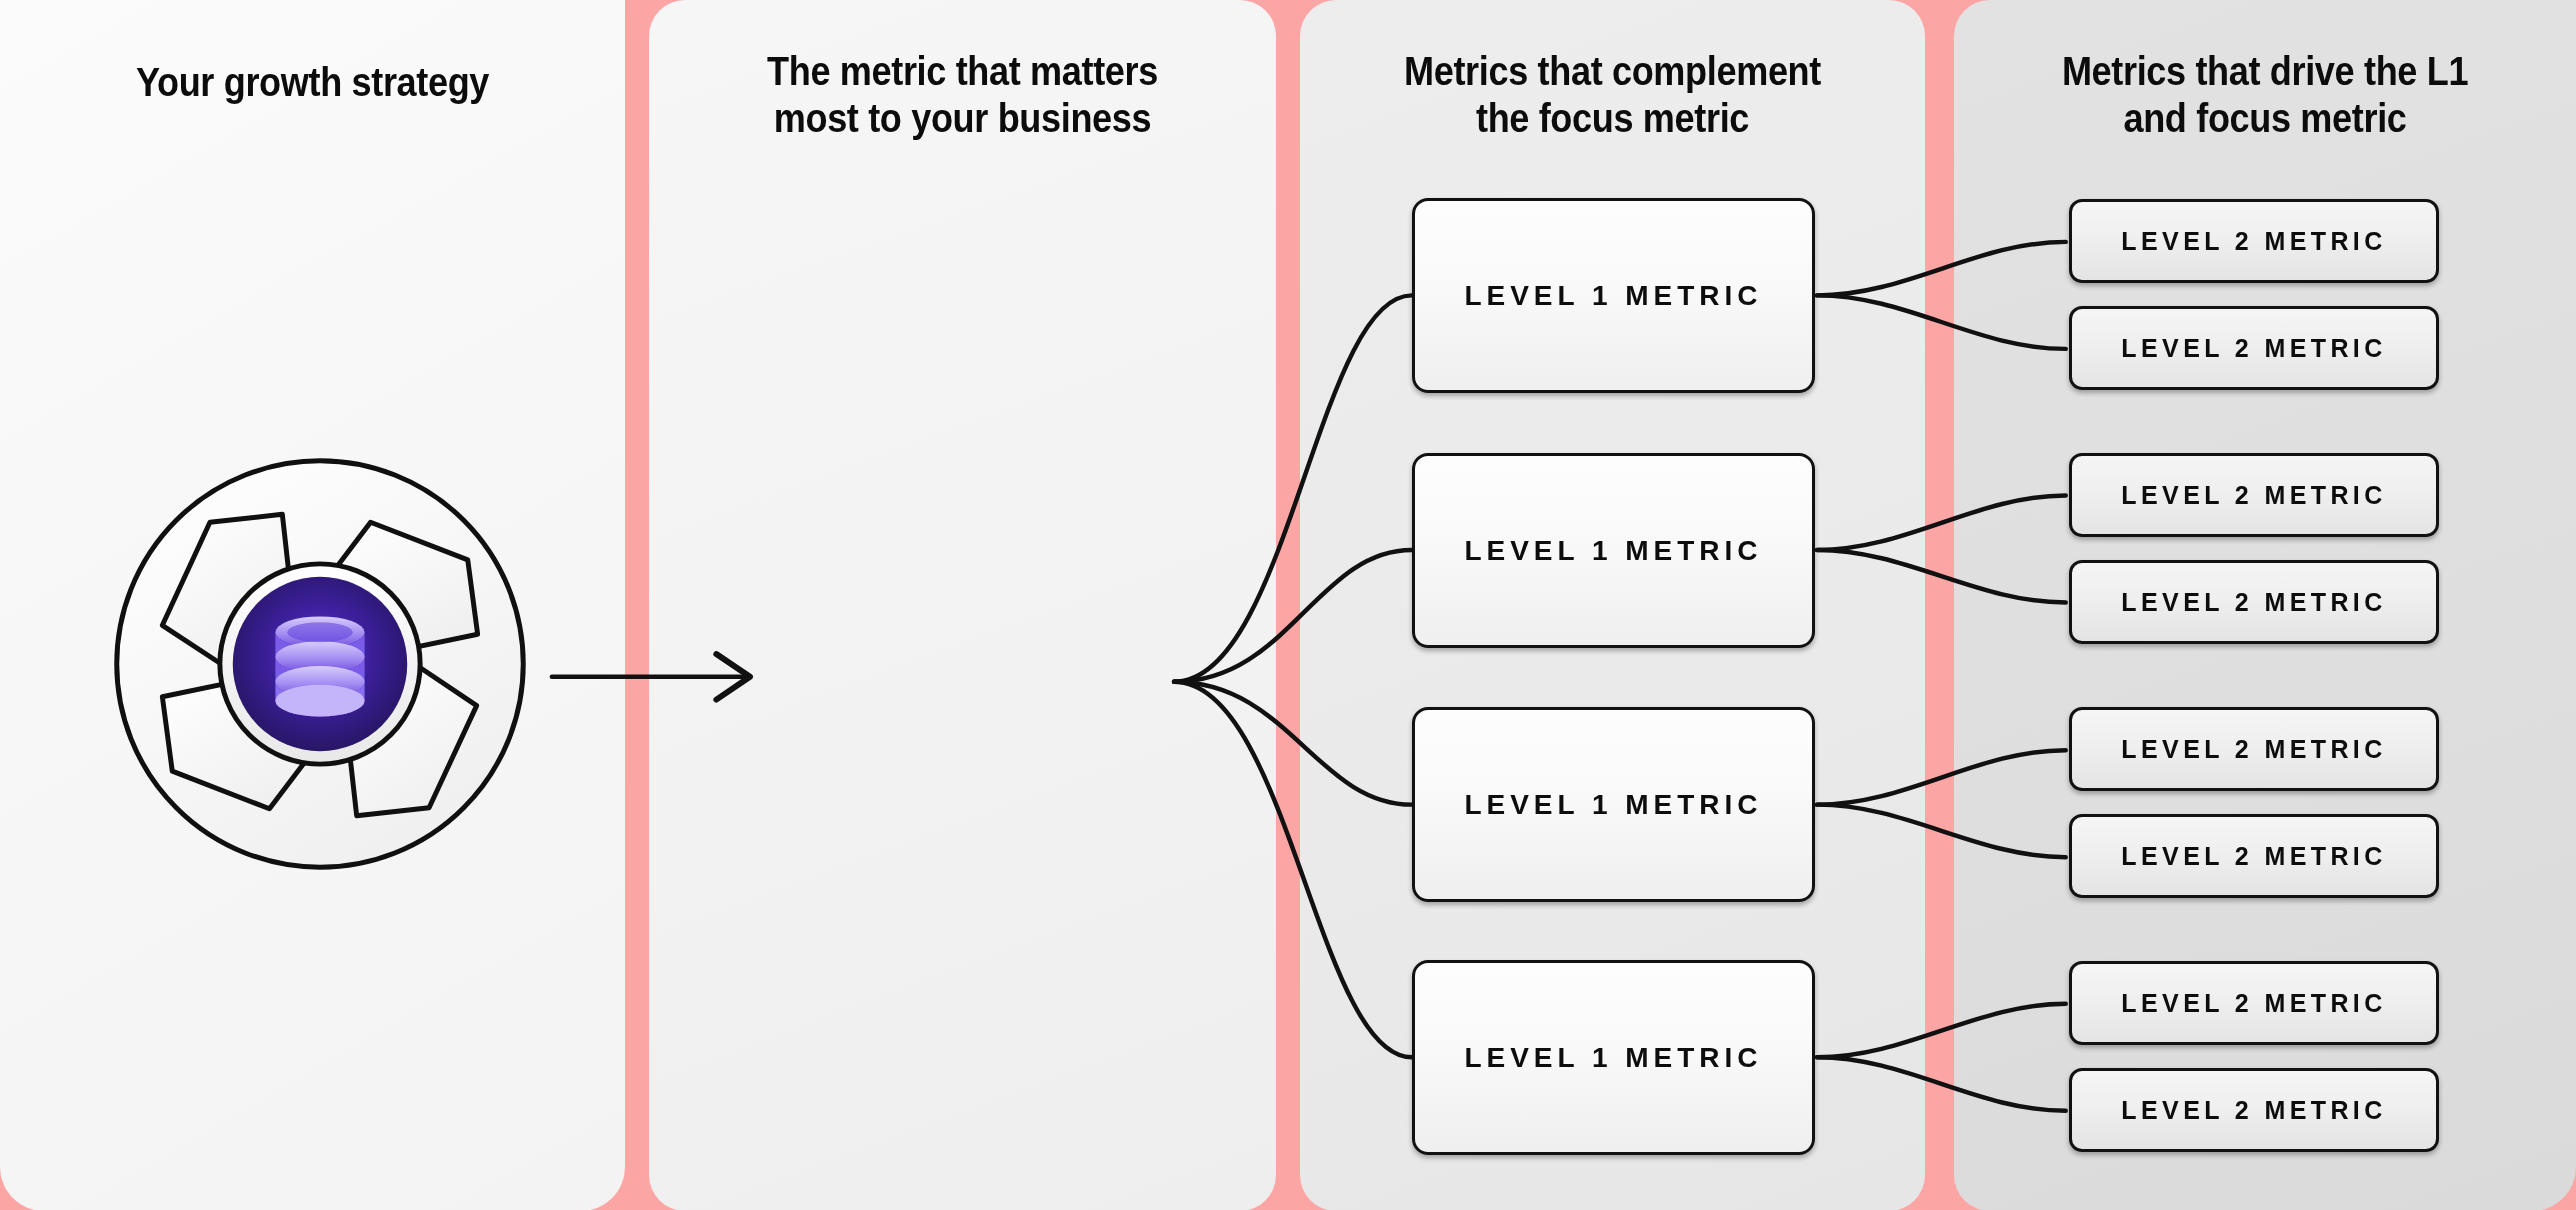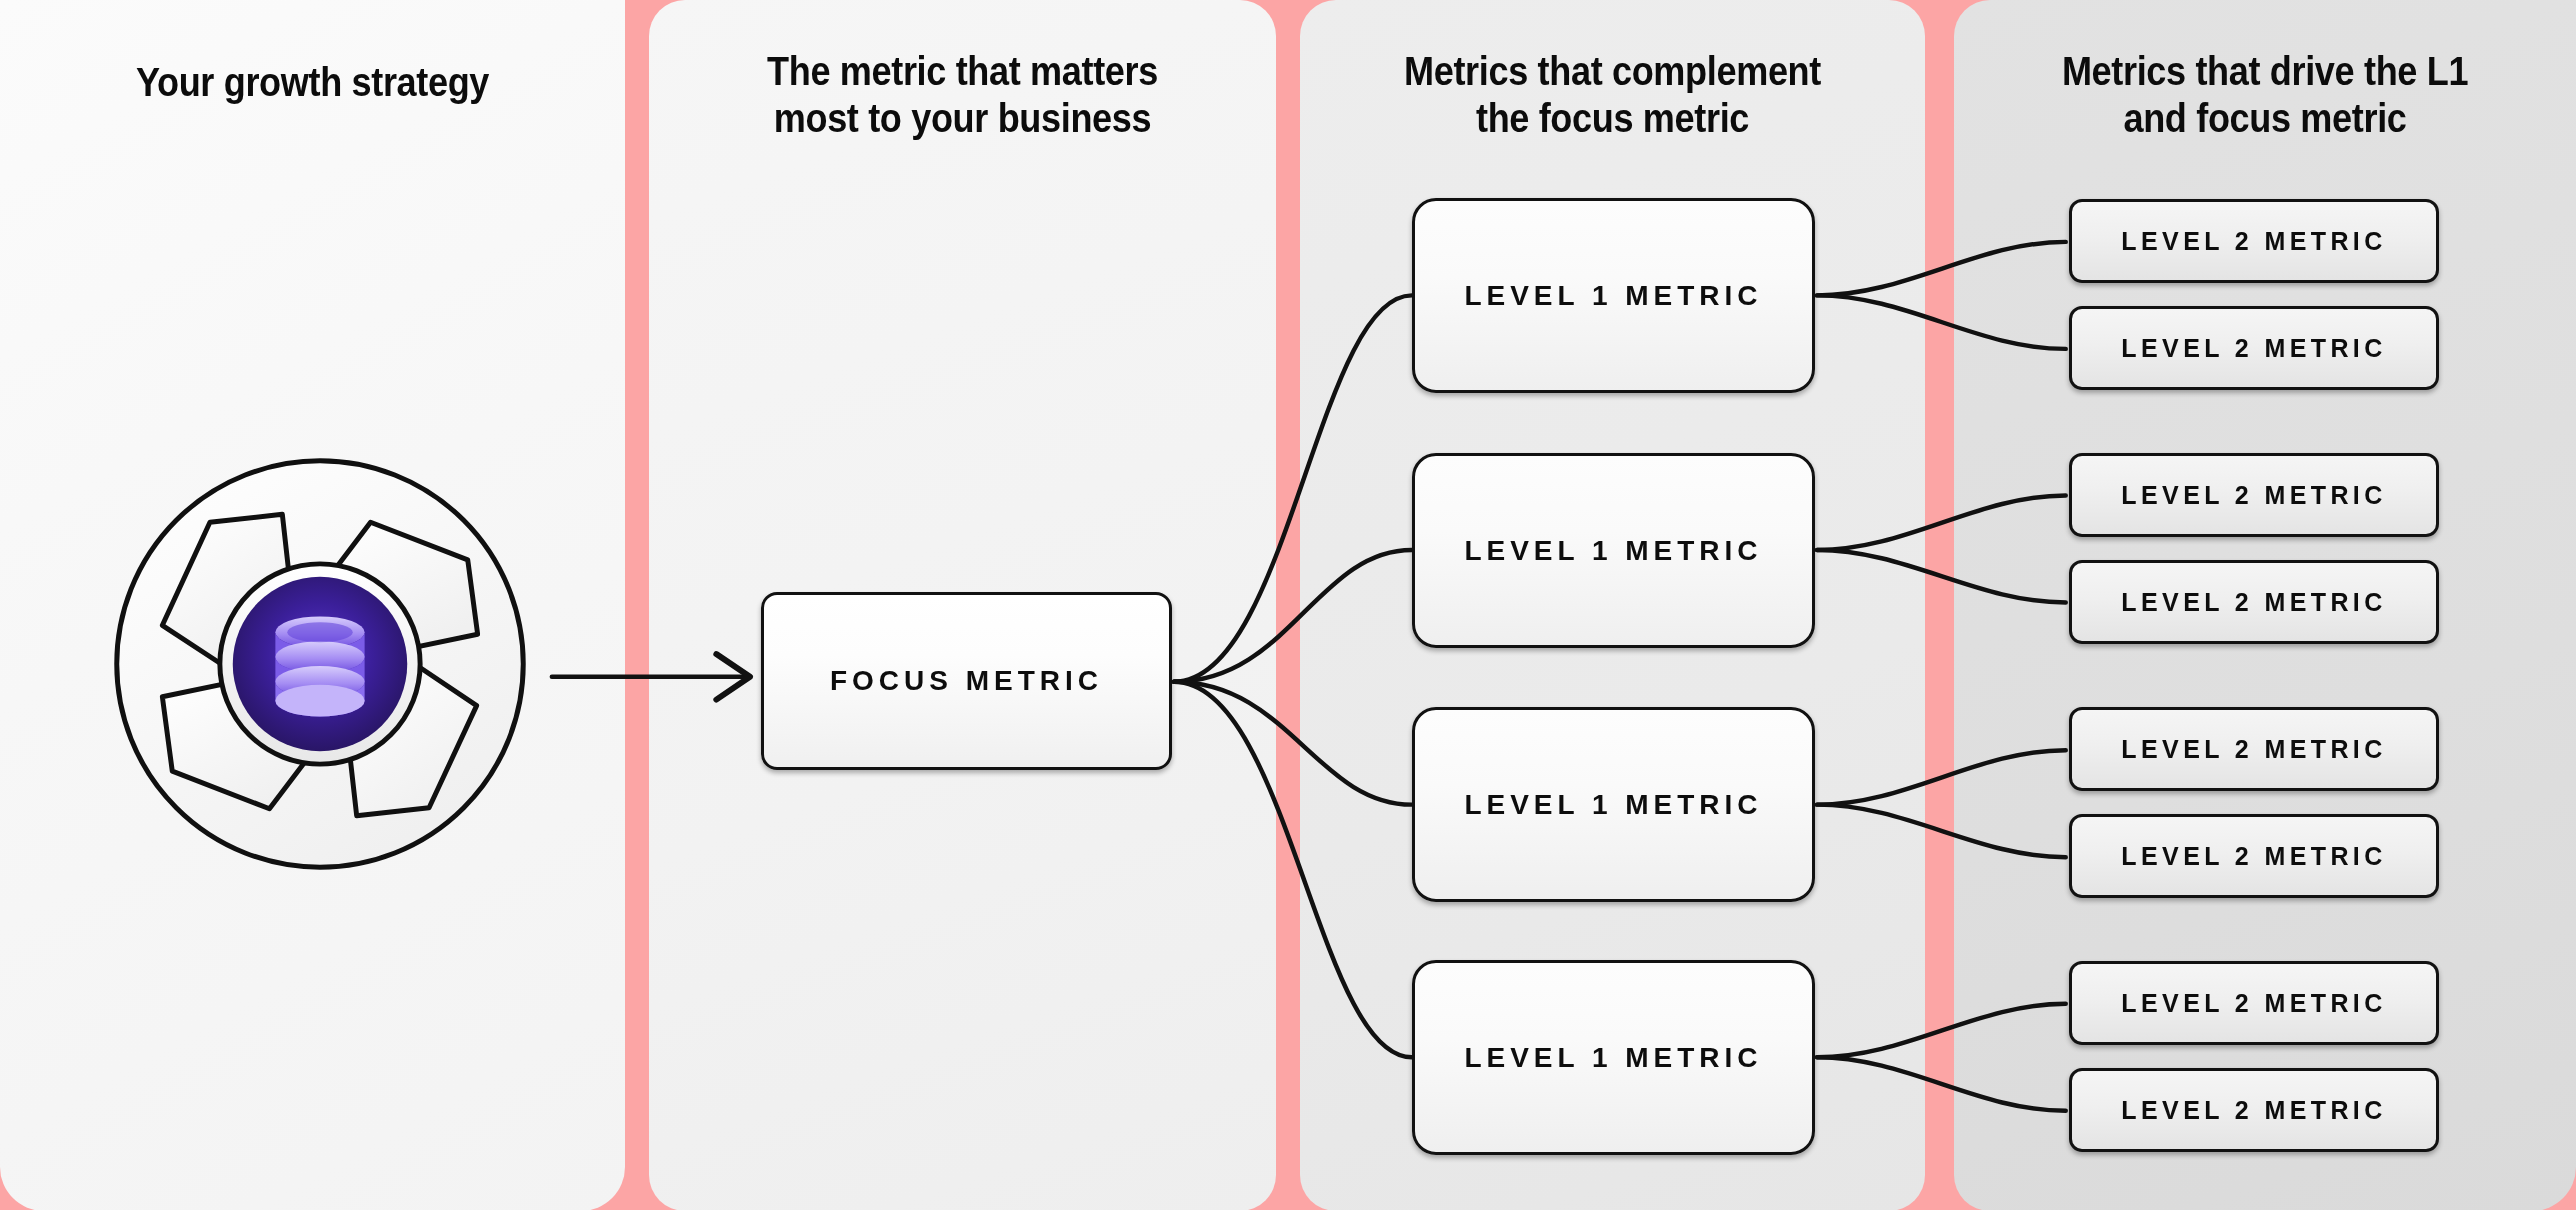--- a/index.html
+++ b/index.html
@@ -97,21 +97,21 @@
 
   .focus-box {
     left: 761px; top: 592px; width: 411px; height: 178px;
     border-radius: 16px;
     background: linear-gradient(180deg, #ffffff 0%, #fdfdfd 35%, #f0f0f0 100%);
   }
   .focus-box span { font-size: 28px; letter-spacing: 5px; }
 
   .l1-box {
     left: 1412px; width: 403px; height: 195px;
-    border-radius: 24px;
+    border-radius: 16px;
   }
   .l1-box span { font-size: 28px; letter-spacing: 5px; }
 
   .l2-box {
     left: 2069px; width: 370px; height: 84px;
     border-radius: 13px;
     background: linear-gradient(180deg, #f5f5f5 0%, #efefef 45%, #e4e4e4 100%);
   }
   .l2-box span { font-size: 25px; letter-spacing: 4.4px; }
 
@@ -200,23 +200,20 @@
         <ellipse cx="235" cy="228" rx="45" ry="16" fill="url(#dbG)"></ellipse>
         <path d="M 190 228 L 190 253 A 45 16 0 0 0 280 253 L 280 228 A 45 16 0 0 1 190 228 Z" fill="#7b5ce8"></path>
         <ellipse cx="235" cy="253" rx="45" ry="16" fill="url(#dbG)"></ellipse>
         <path d="M 190 253 L 190 272 A 45 16 0 0 0 280 272 L 280 253 A 45 16 0 0 1 190 253 Z" fill="#8a6ef0"></path>
         <ellipse cx="235" cy="272" rx="45" ry="16" fill="#c4b4fa"></ellipse>
         <ellipse cx="235" cy="203" rx="33" ry="10" fill="#5e3fd8" opacity="0.55"></ellipse>
       </g>
     </svg>
   </div>
 
-  <div class="mbox focus-box">
-    <span>FOCUS METRIC</span>
-  </div>
 
   <div class="mbox l1-box" style="top:198px;">
     <span>LEVEL 1 METRIC</span>
   </div>
   <div class="mbox l1-box" style="top:453px;">
     <span>LEVEL 1 METRIC</span>
   </div>
   <div class="mbox l1-box" style="top:707px;">
     <span>LEVEL 1 METRIC</span>
   </div>

